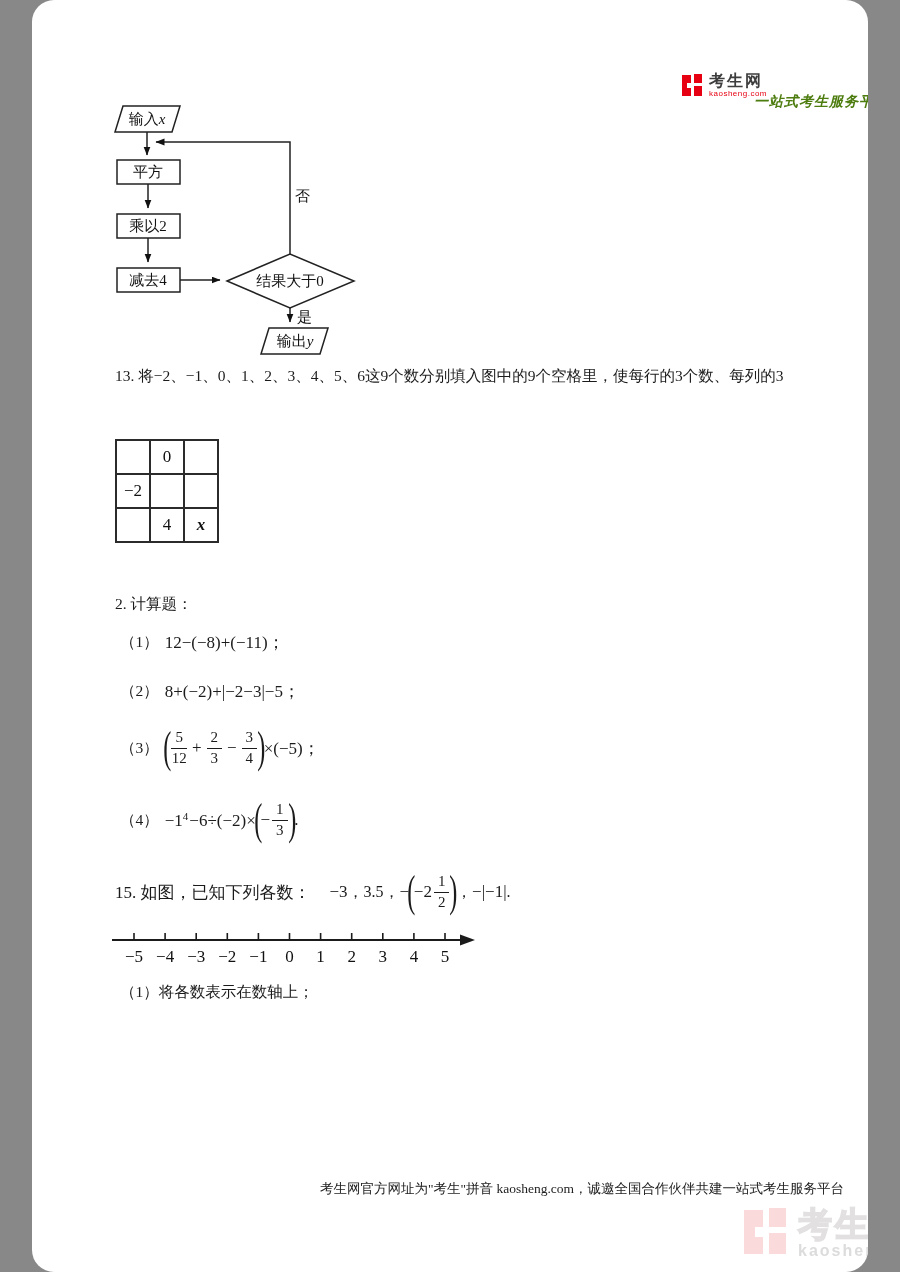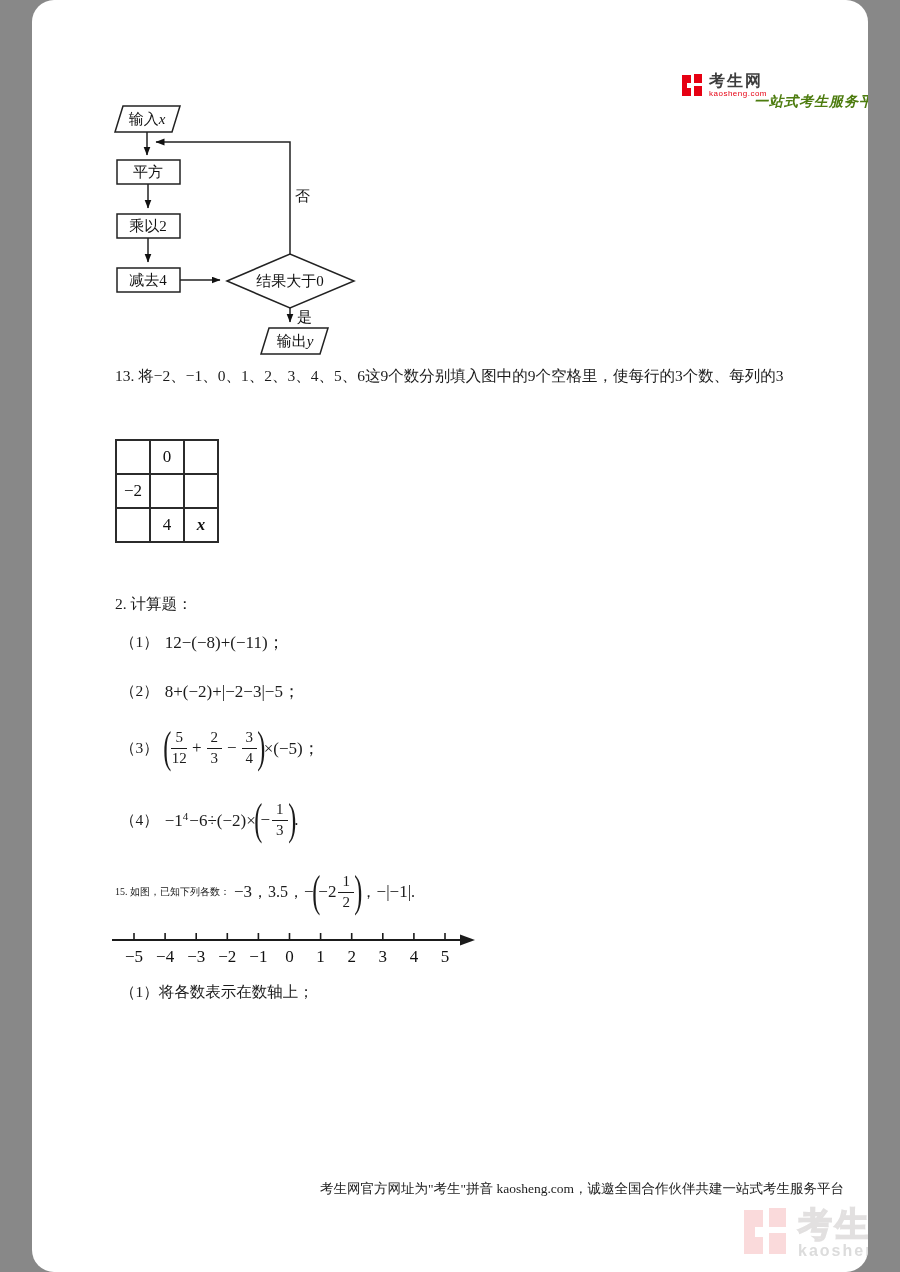--- a/index.html
+++ b/index.html
@@ -177,21 +177,21 @@
     <span>−</span>
     <span class="frac">
         <span class="num">1</span>
         <span class="den">3</span>
       </span>
     <span class="bigp">)</span>
     <span>.</span>
   </div>
 
   <div class="mrow" style="left:83px; top:868px; height:48px; font-size:16px;">
-    <span style="font-size:10px; margin-right:4px;">15. 如图，已知下列各数：</span>
+    <span style="font-size:17px; margin-right:19px;">15. 如图，已知下列各数：</span>
     <span style="font-size:17px;">−3</span>
     <span>，</span>
     <span style="font-size:16px;">3.5</span>
     <span>，</span>
     <span style="font-size:17px;">−</span>
     <span class="bigp">(</span>
     <span style="font-size:17px;">−2</span>
     <span class="frac">
         <span class="num">1</span>
         <span class="den">2</span>

